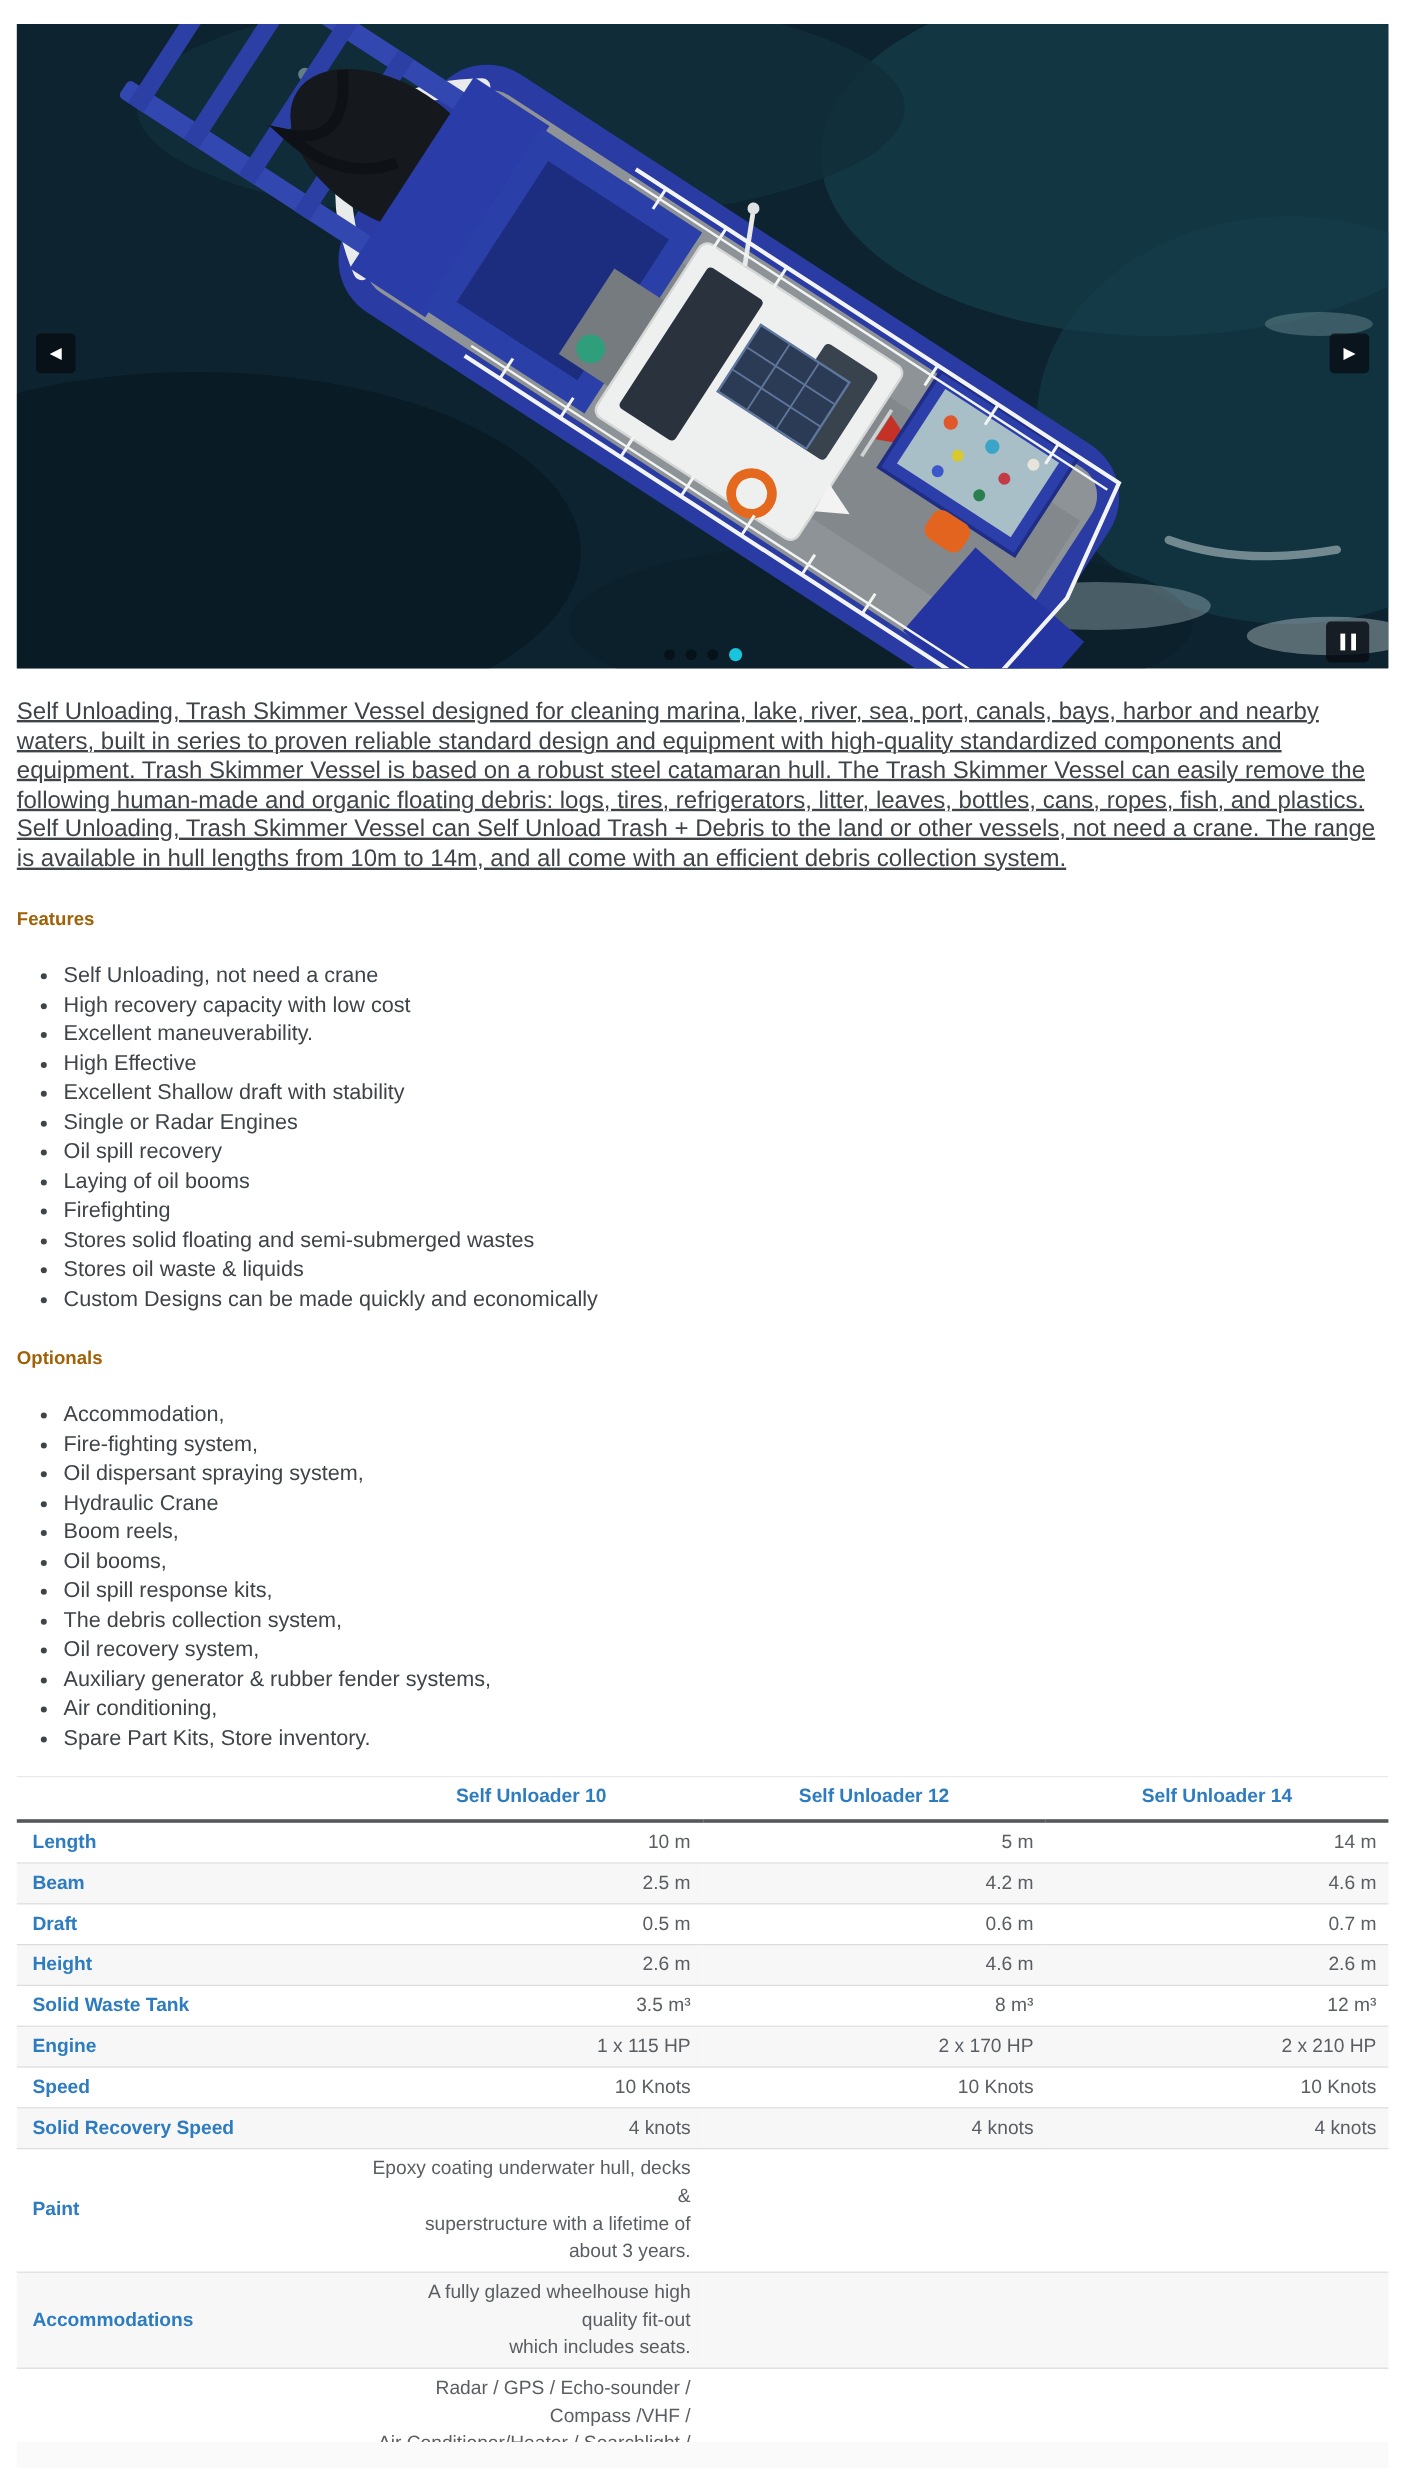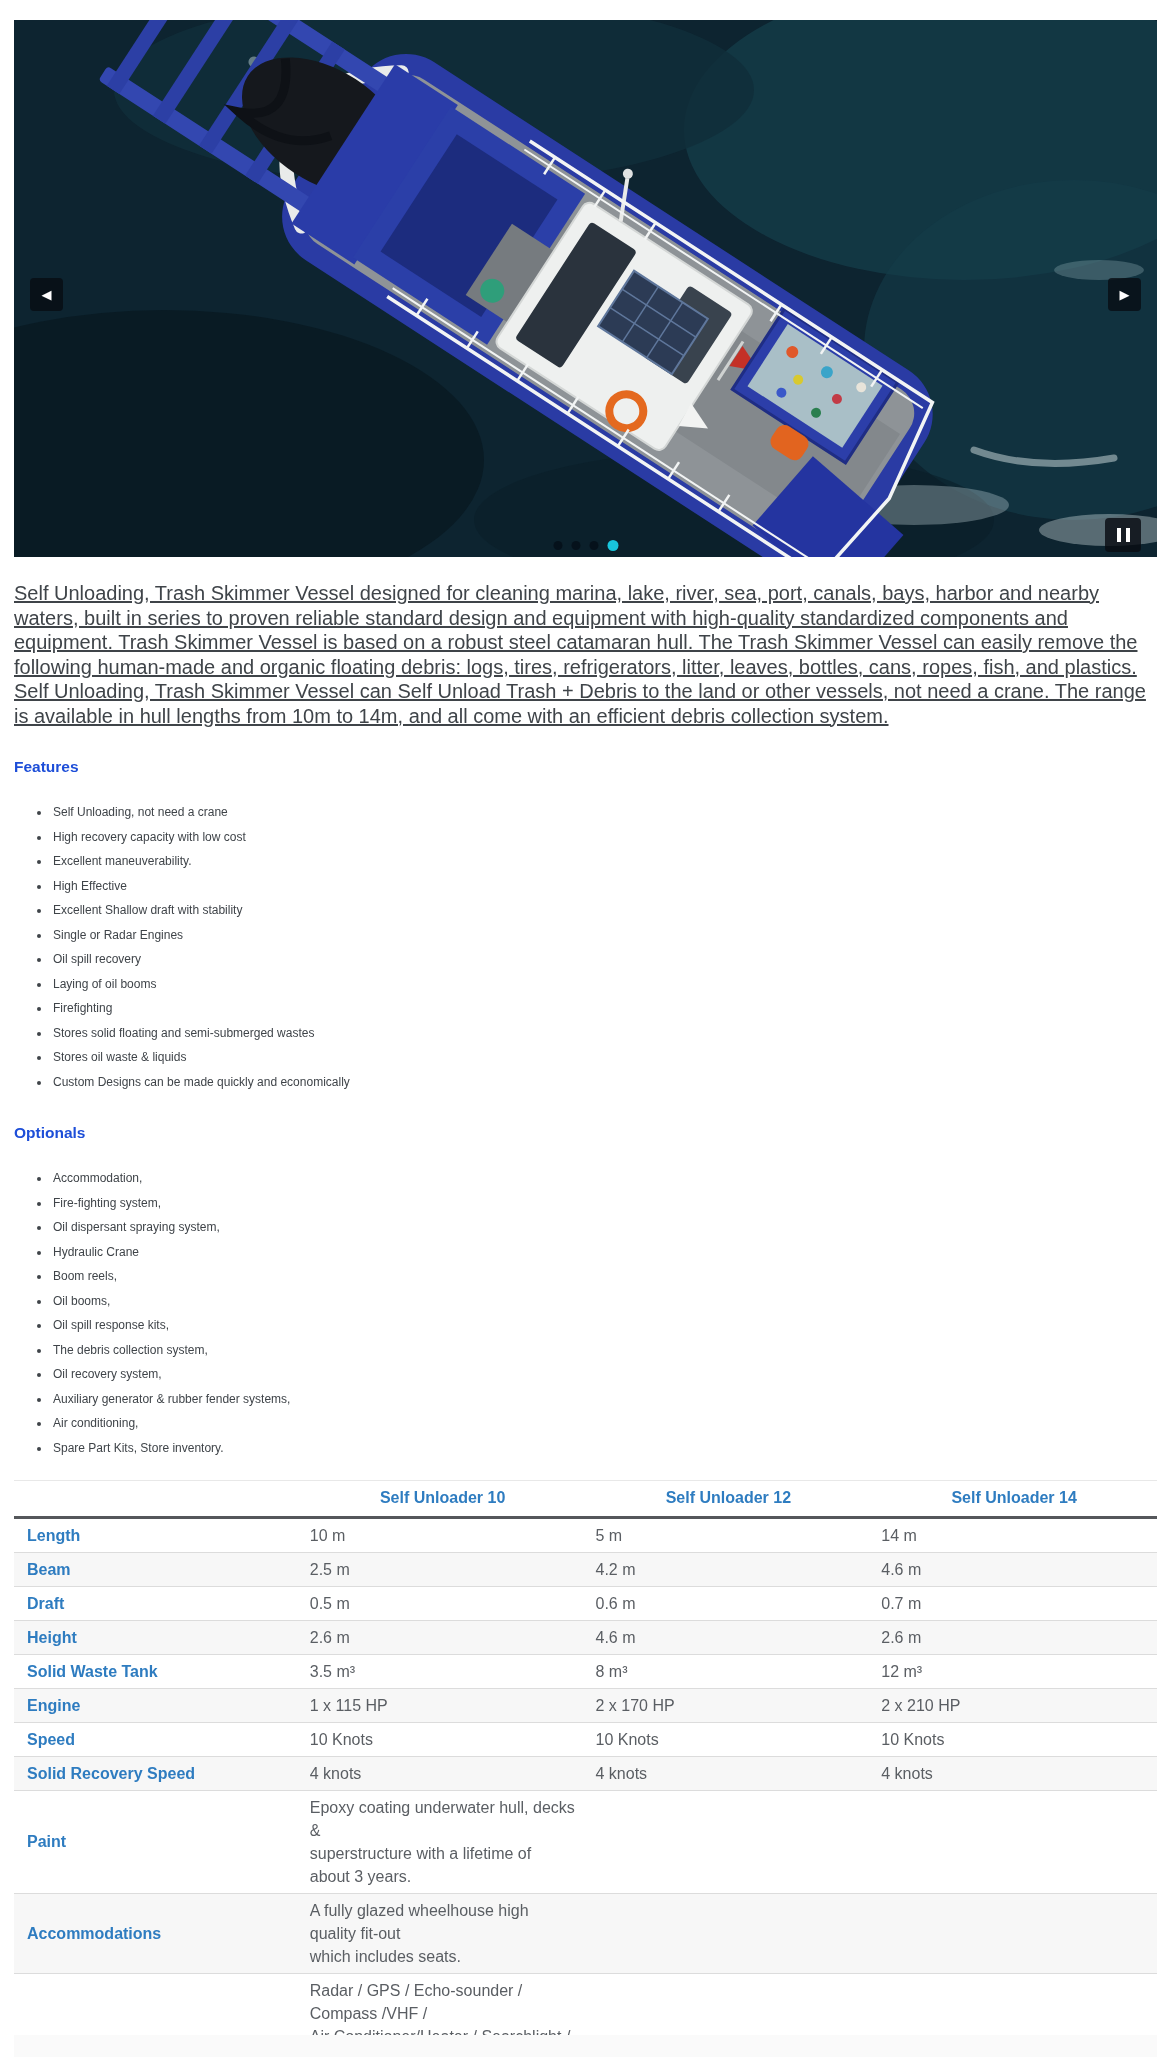--- a/index.html
+++ b/index.html
@@ -28,34 +28,34 @@
   .nav-btn span{font-family:"DejaVu Sans", sans-serif;font-size:13px;color:#fff;}
   .pause-btn{position:absolute;right:16px;bottom:5px;width:36px;height:34px;border:none;border-radius:4px;
     background:rgba(8,12,18,.82);display:flex;align-items:center;justify-content:center;gap:5px;cursor:pointer;padding:0;}
   .pause-btn .bar{width:4px;height:14px;background:#fff;display:block;}
   .dots{position:absolute;bottom:6px;left:50%;transform:translateX(-50%);display:flex;gap:9px;align-items:center;}
   .dot{width:9px;height:9px;border-radius:50%;background:rgba(5,15,25,.85);cursor:pointer;}
   .dot.active{width:11px;height:11px;background:var(--active-dot);}
 
   
   .description{margin:24px 0 0 0;font-size:20px;line-height:24.5px;color:var(--body-text);text-decoration:underline;}
-  h3.sec-heading{margin:30px 0 0 0;font-size:15.5px;font-weight:700;color:#1d4ed8;}
+  h3.sec-heading{margin:30px 0 0 0;font-size:15.5px;font-weight:700;color:#a16207;}
   ul.bullet-list{margin:24px 0 0 0;padding:0 0 0 37px;}
-  ul.bullet-list li{font-size:12px;line-height:24.5px;color:var(--body-text);padding-left:2px;}
+  ul.bullet-list li{font-size:18px;line-height:24.5px;color:var(--body-text);padding-left:2px;}
 
   
   table.specs{width:1143px;border-collapse:collapse;margin-top:20px;table-layout:fixed;}
   table.specs th,table.specs td{font-size:16px;}
   table.specs thead th{color:var(--accent-blue);font-weight:700;text-align:center;
     padding:8px 6px 9px 6px;border-top:1px solid #e8e8e8;border-bottom:3px solid var(--dark-border);}
   table.specs thead th:first-child{width:25%;}
   table.specs tbody tr{border-bottom:1px solid var(--light-border);}
   table.specs tbody tr:nth-child(even){background:var(--stripe);}
   table.specs th.row-label{text-align:left;color:var(--accent-blue);font-weight:700;padding:7px 6px 7px 13px;}
-  table.specs td{text-align:left;color:#5a5e63;padding:5px 10px;line-height:23px;white-space:pre-line;}
+  table.specs td{text-align:right;color:#5a5e63;padding:5px 10px;line-height:23px;white-space:pre-line;}
 
   .bottom-band{position:absolute;left:14px;width:1143px;top:2035px;height:22px;background:#fafafa;}
 </style>
 </head>
 <body>
 
 <div class="viewport">
   <div class="content">
 
     <div class="carousel">

